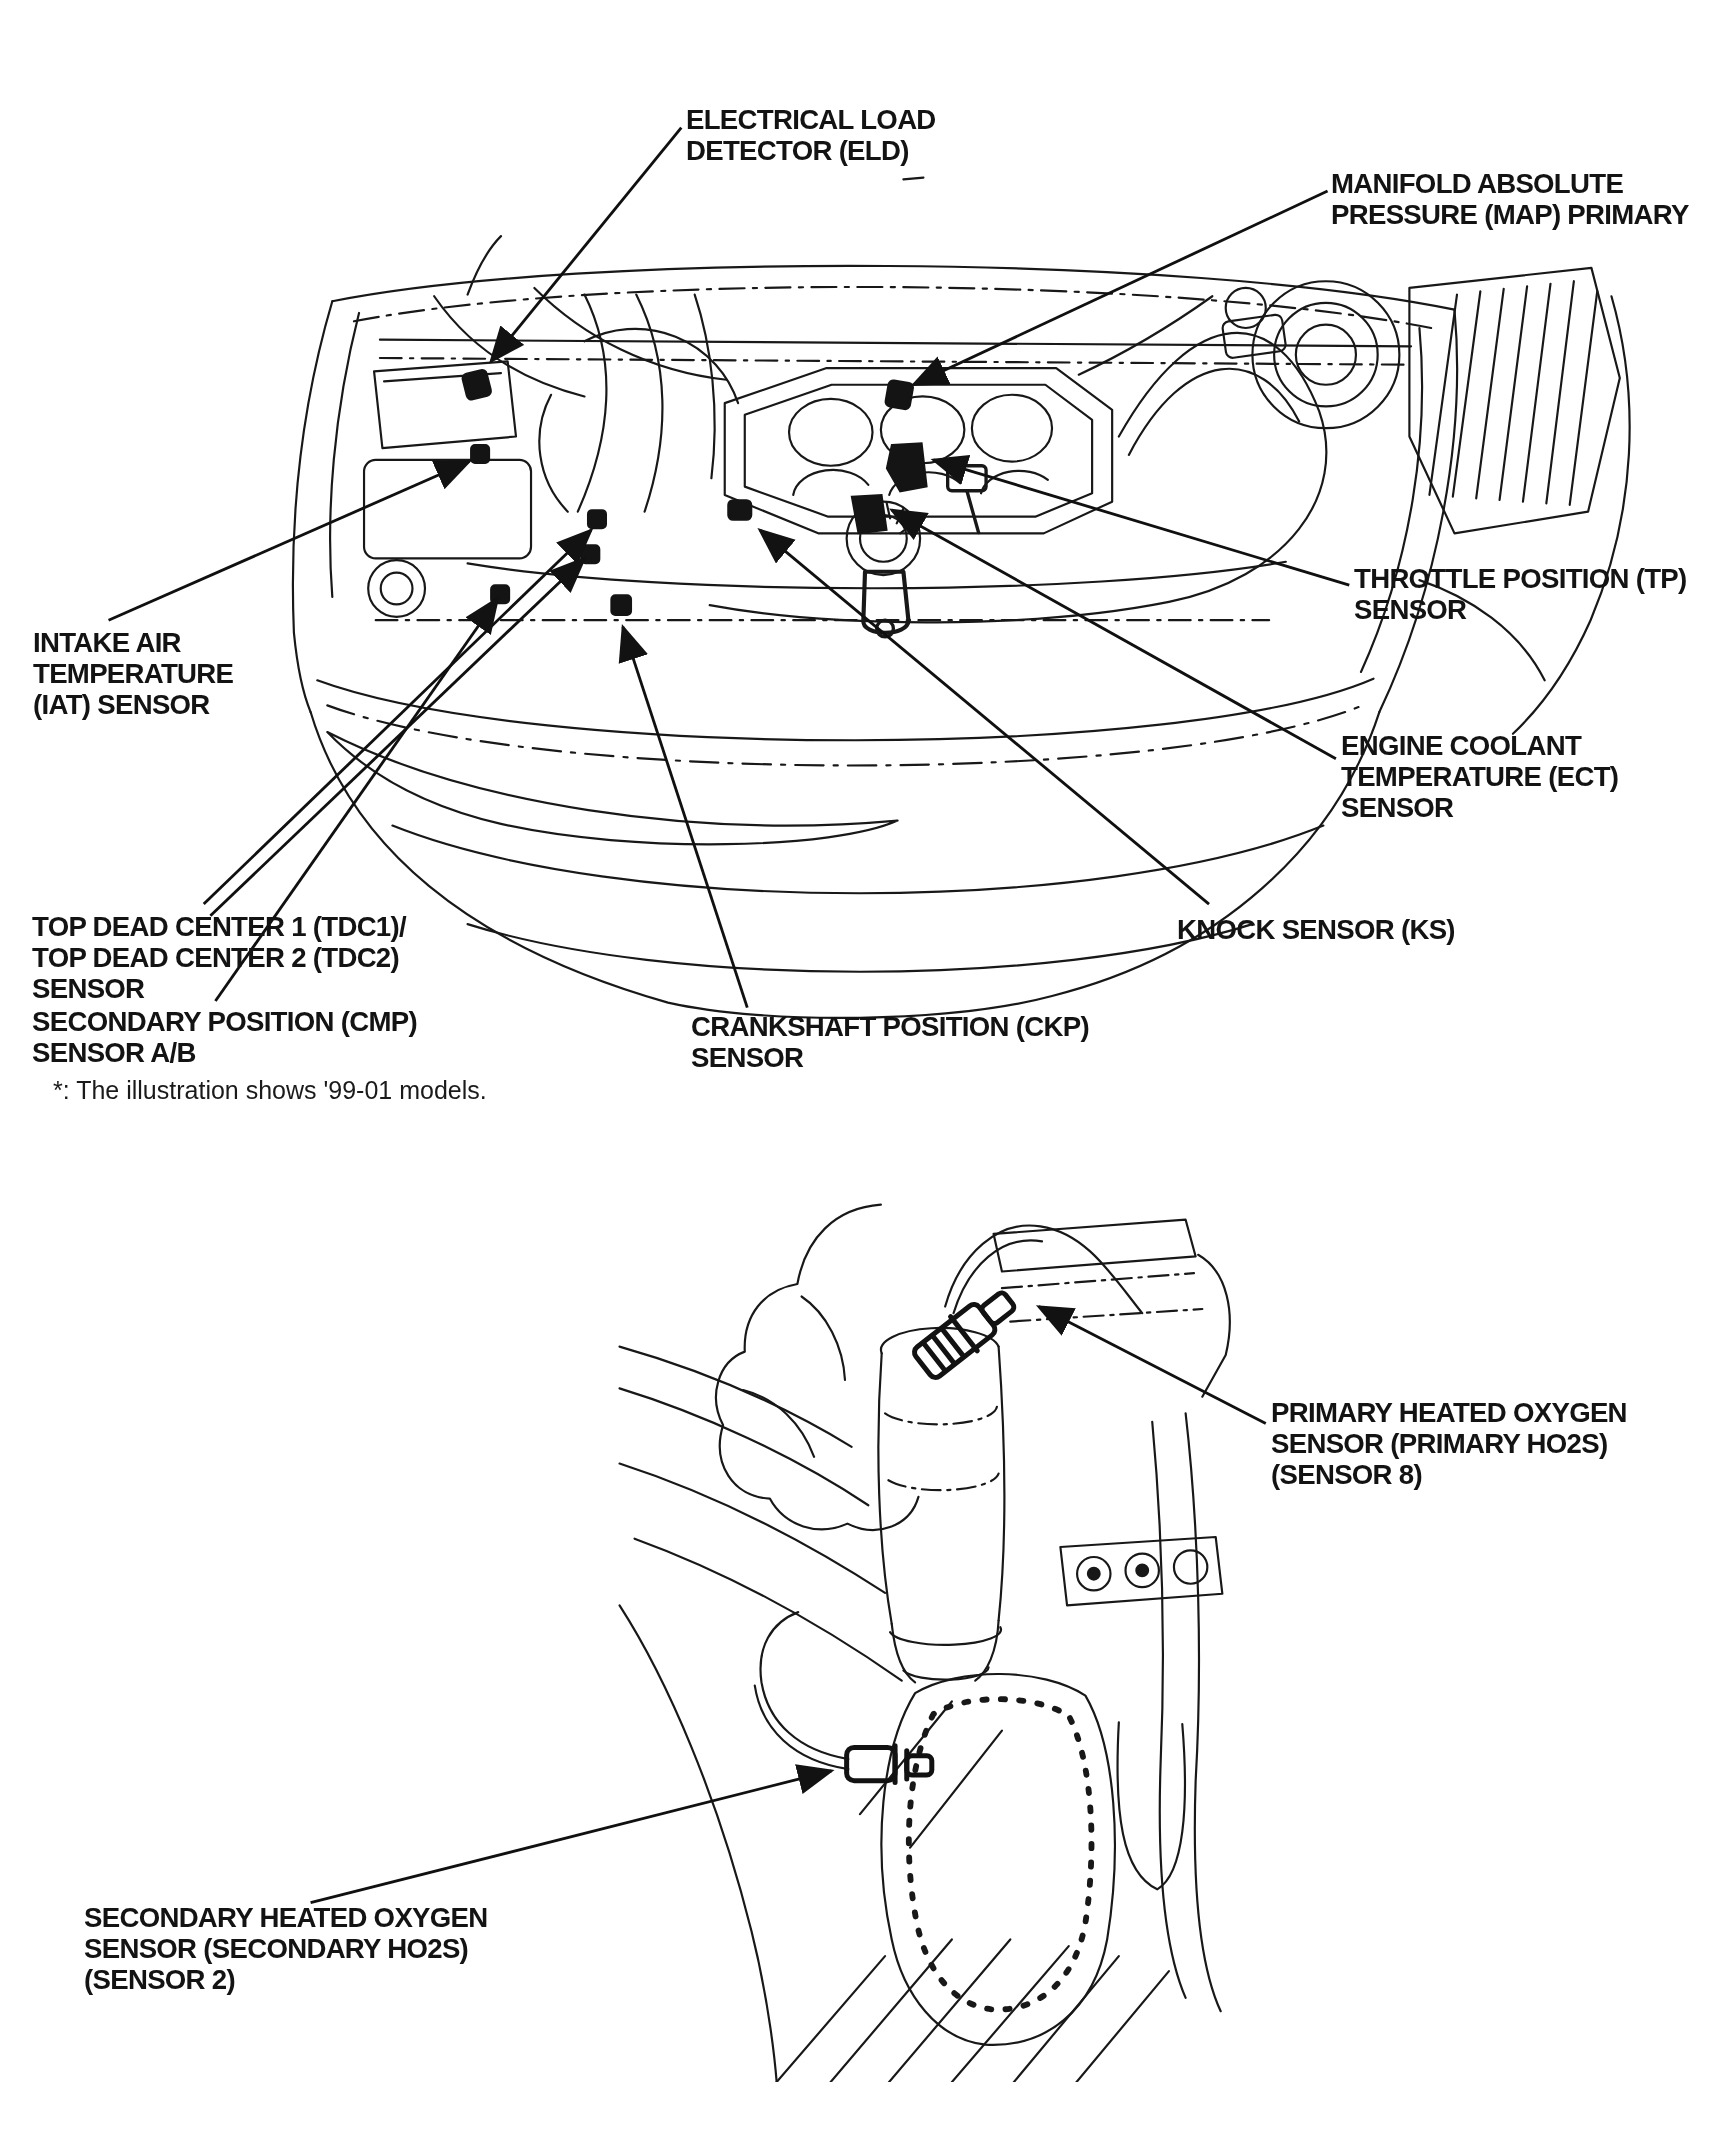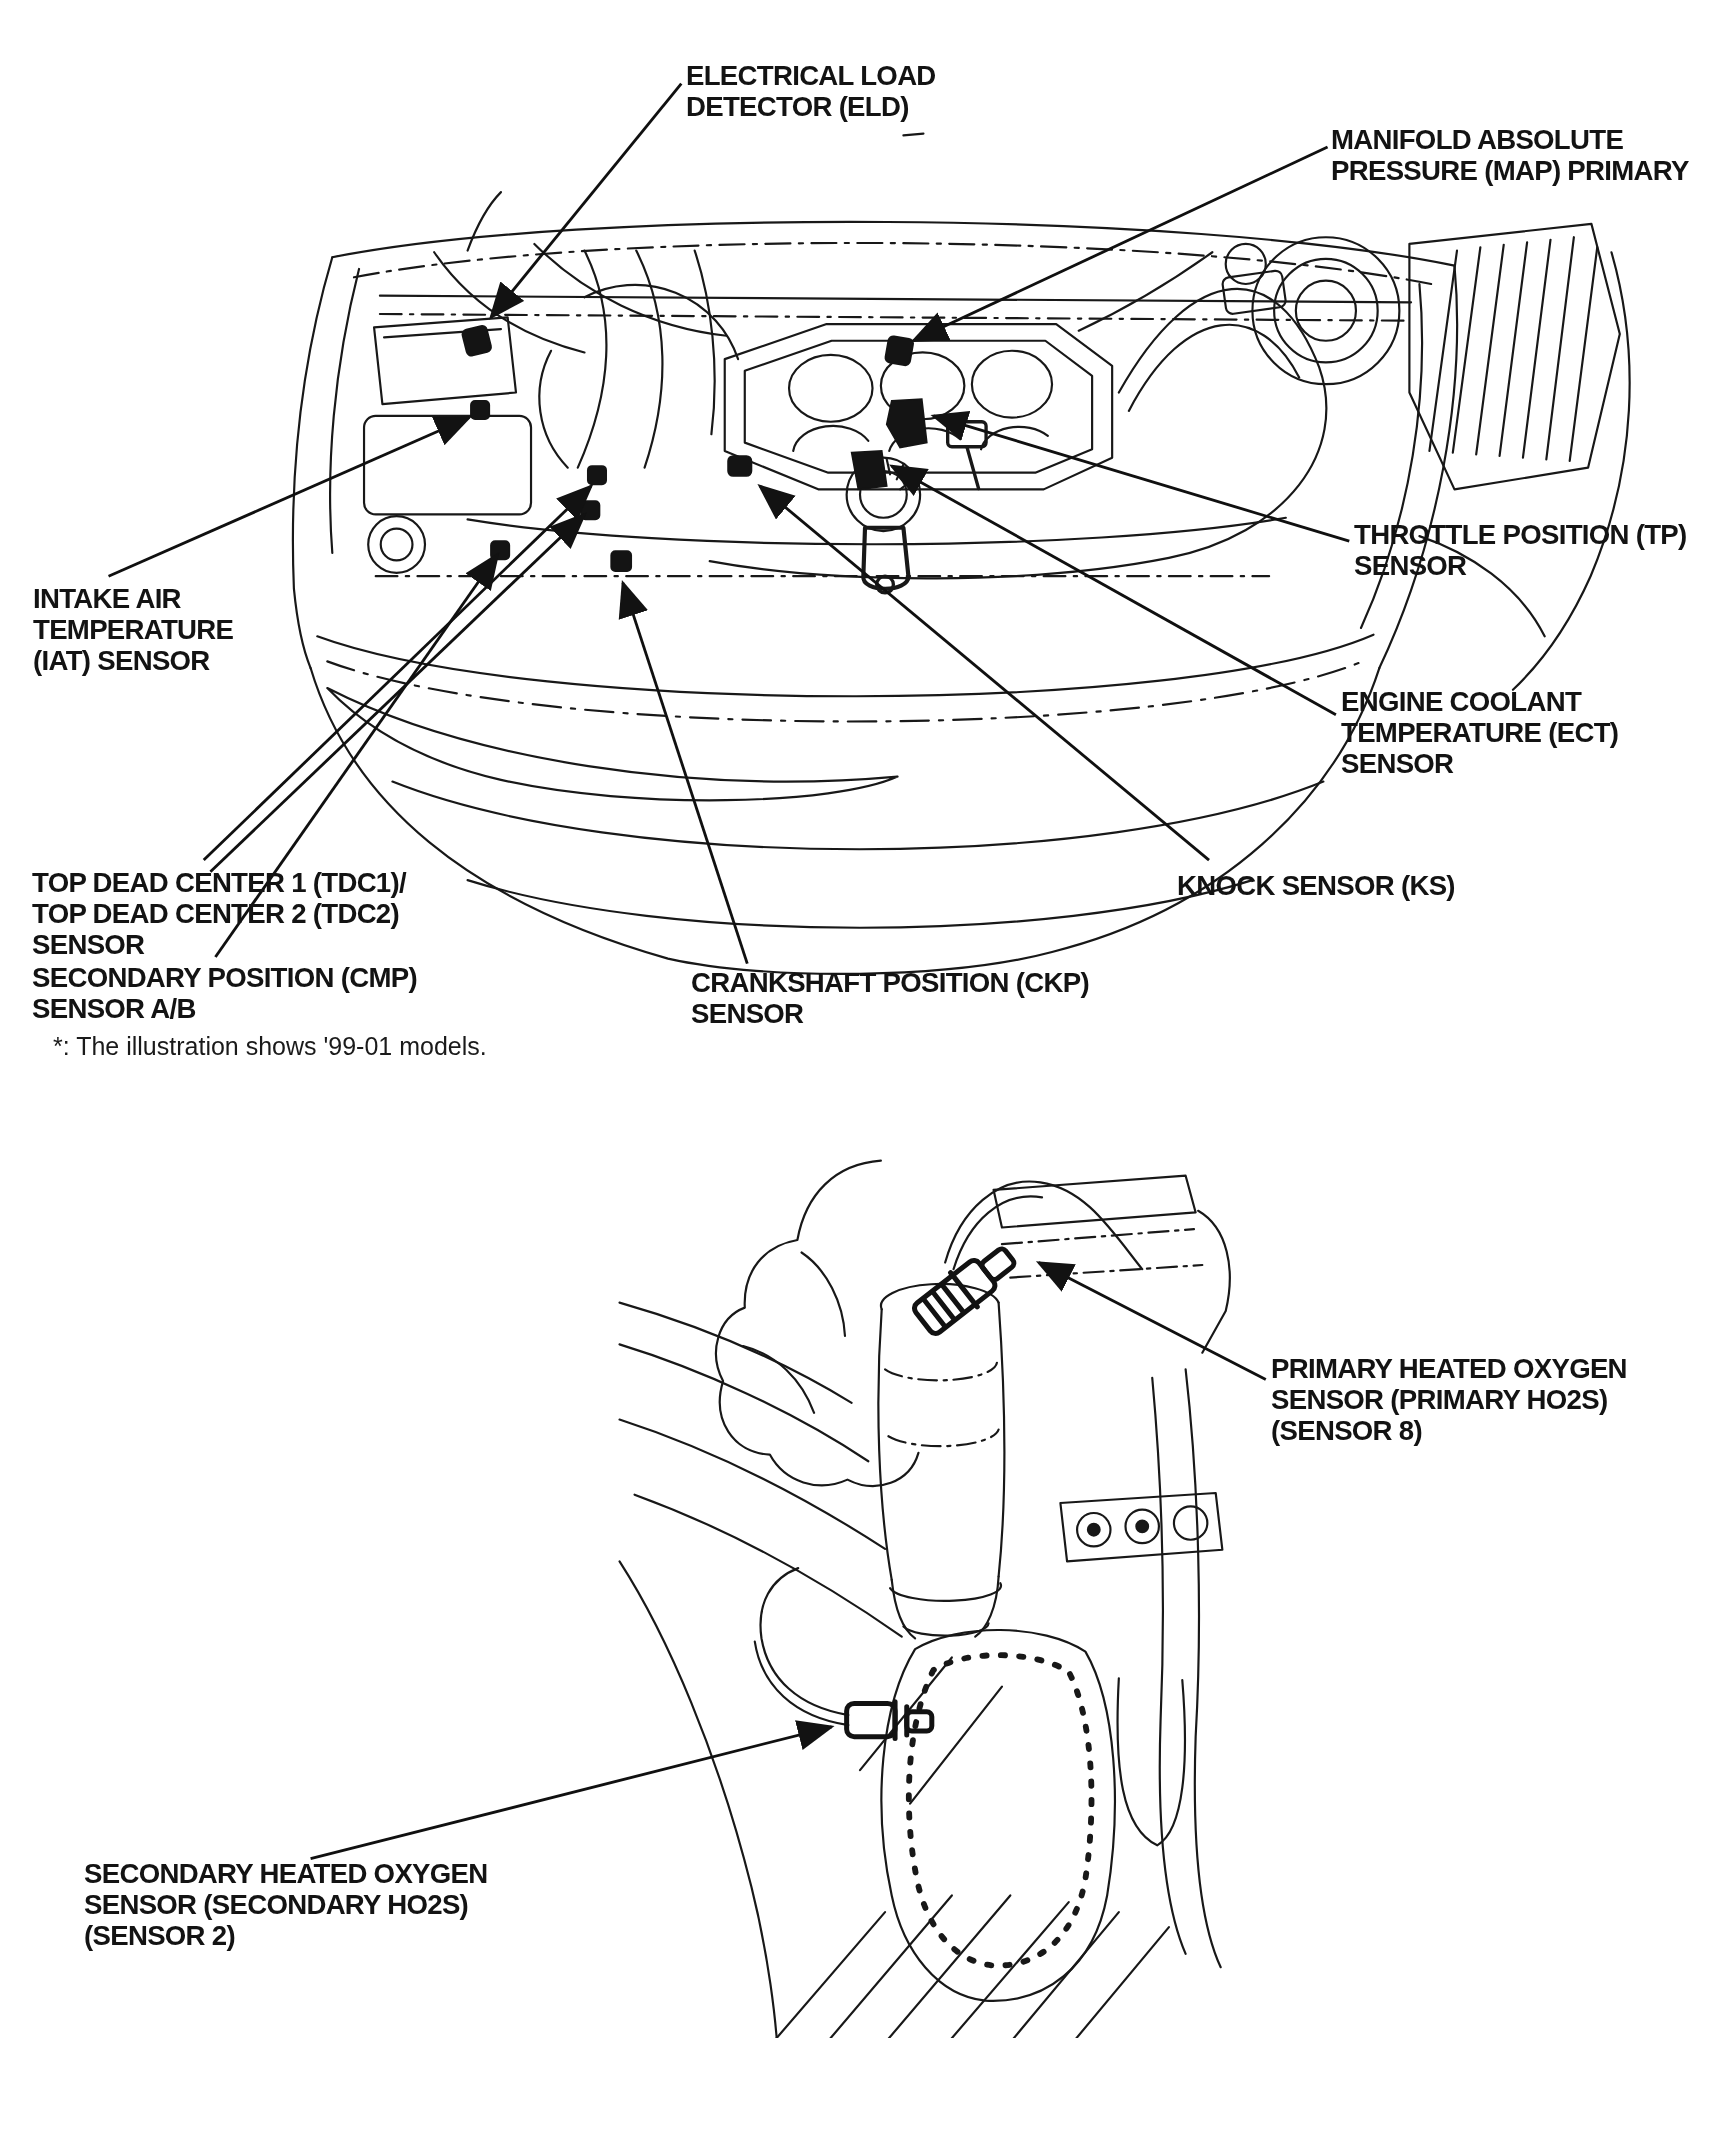--- a/index.html
+++ b/index.html
@@ -1,17 +1,17 @@
 <!DOCTYPE html>
 <html style="font-size:13.4px"><head>
 <meta charset="utf-8">
 <style>
   html,body{margin:0;padding:0;background:#fff;}
   .page{position:relative;width:1720px;height:2038px;background:#fff;overflow:hidden;
-        font-family:"Liberation Sans",sans-serif;color:#141414;}
+        font-family:"Liberation Sans",sans-serif;color:#141414;margin-top:44px;}
   svg.art{position:absolute;left:0;top:0;}
   .lbl{position:absolute;font-weight:700;font-size:27.6px;line-height:31px;
        letter-spacing:-0.7px;white-space:nowrap;color:#131313;}
   .lbl .ln{display:block;}
   .note{position:absolute;left:53px;top:1032px;font-size:25px;font-weight:400;
         letter-spacing:0;color:#1a1a1a;}
   .figid{position:absolute;left:30px;top:2056px;font-size:22.5px;font-weight:400;color:#222;font-family:Liberation Serif, serif;}
 </style>
 </head>
 <body>

